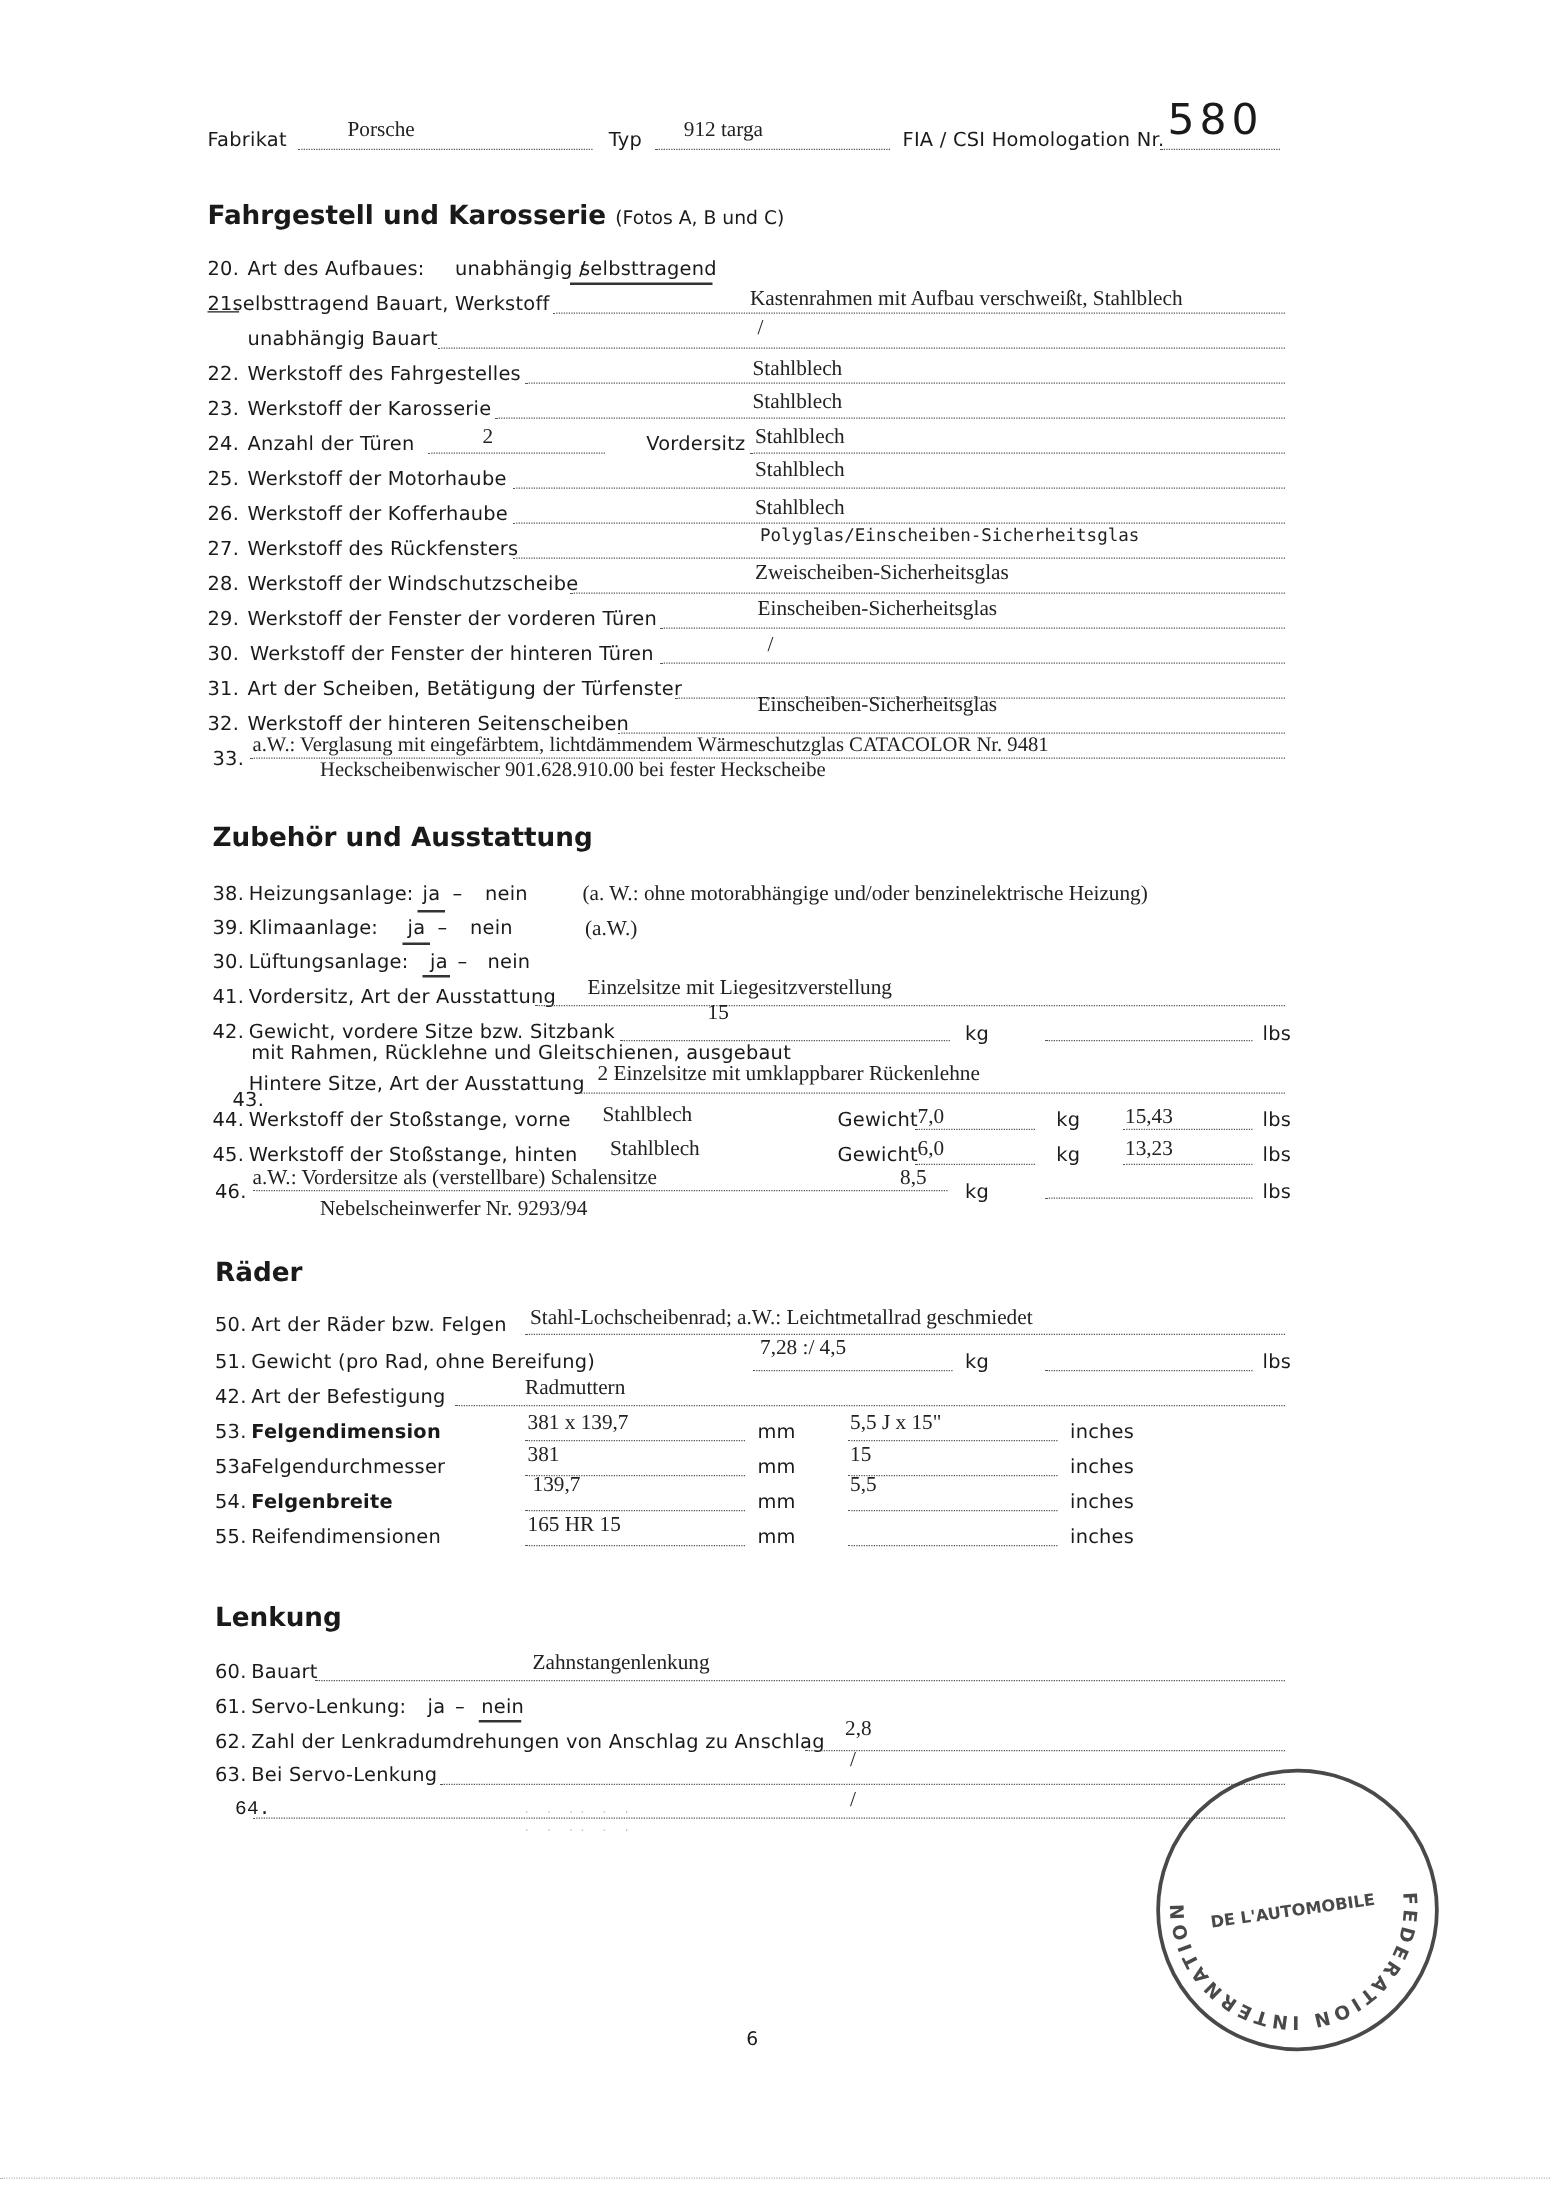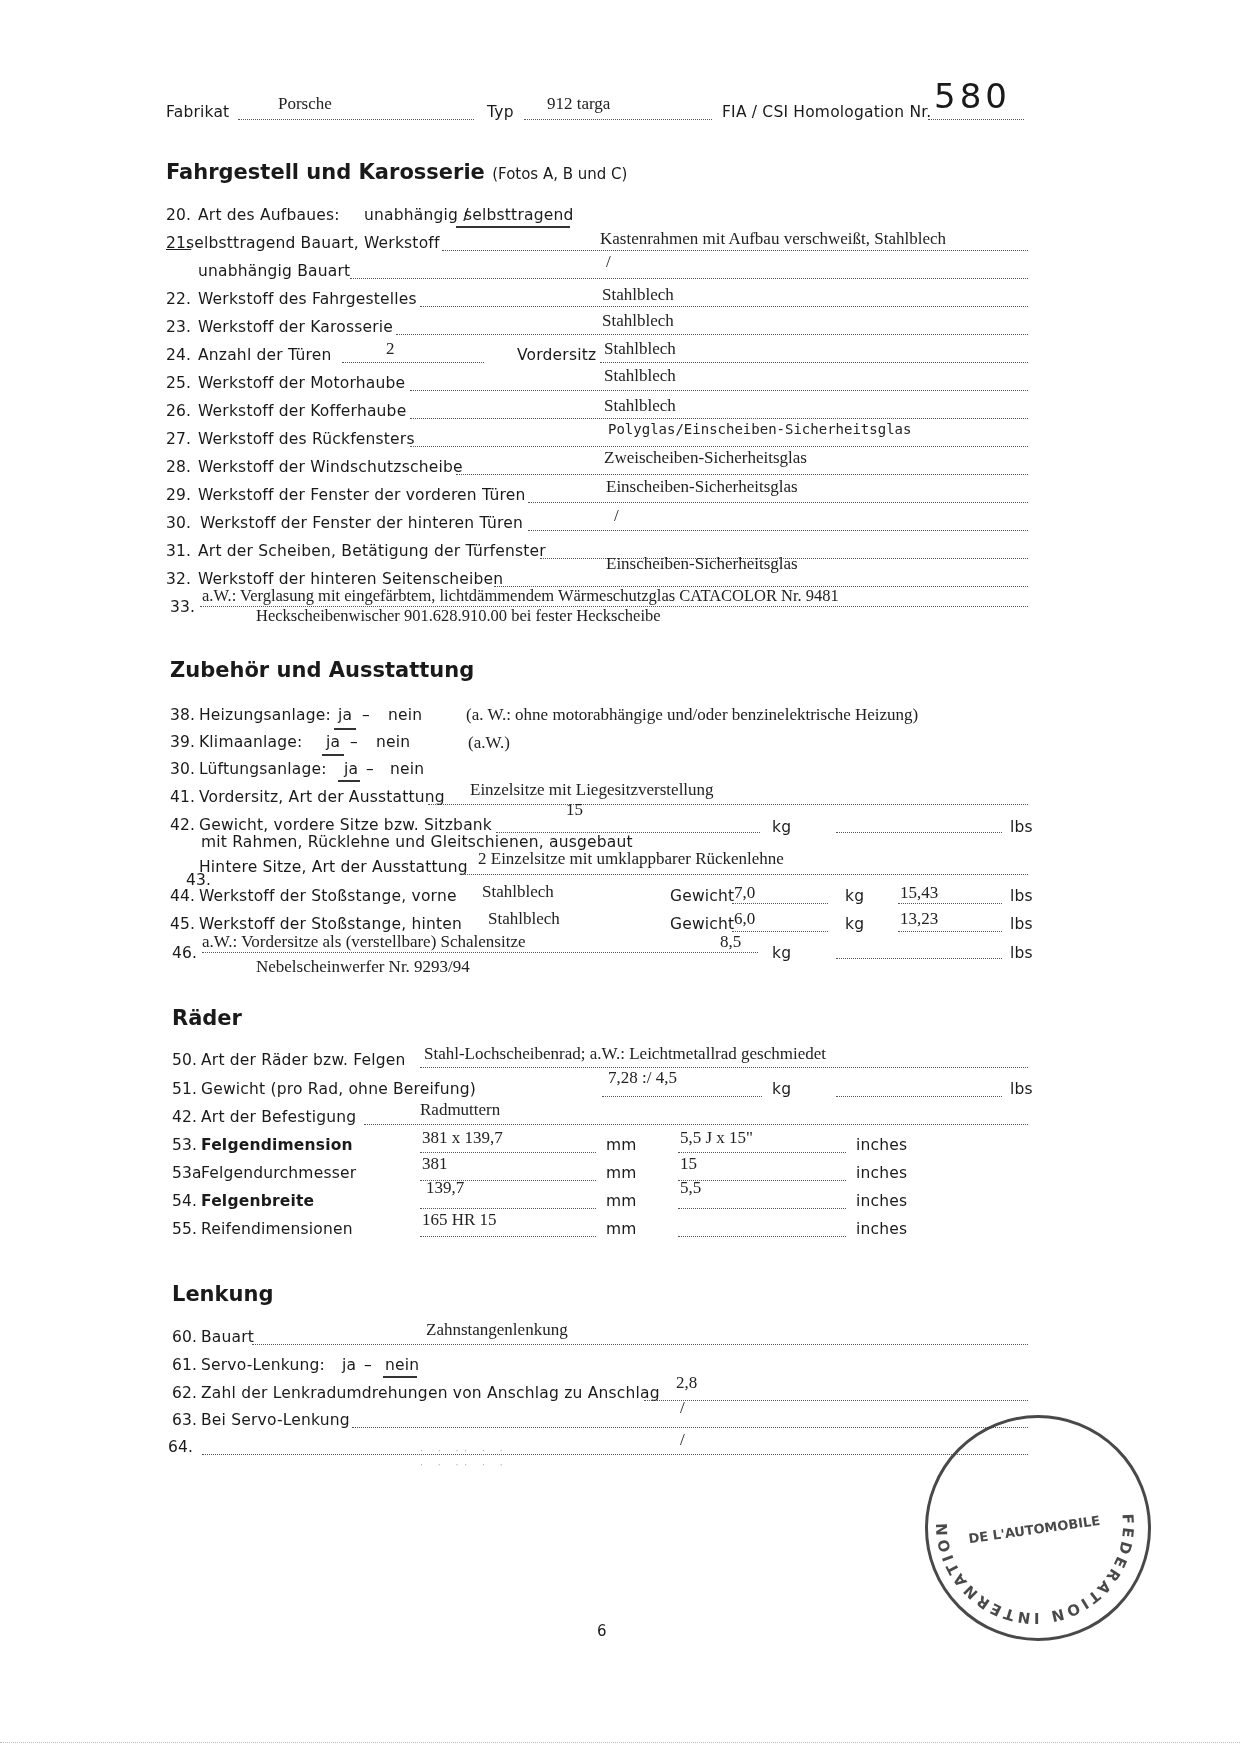--- a/index.html
+++ b/index.html
@@ -343,21 +343,21 @@
   </div>
 
   <div>
     <span class="abs lbl" style="left:172px;top:1411px;">63.</span>
     <span class="abs lbl" style="left:201px;top:1411px;">Bei Servo-Lenkung</span>
     <div class="dots" style="left:352px;top:1427px;width:676px;"></div>
     <span class="abs typed" style="left:680px;top:1398px;">/</span>
   </div>
 
   <div>
-    <span class="abs lbl" style="left:168px;top:1438px;">64.</span>
+    <span class="abs lbl" style="left:188px;top:1438px;font-family:Liberation Mono, monospace;">64.</span>
     <div class="dots" style="left:202px;top:1454px;width:826px;"></div>
     <span class="abs typed" style="left:680px;top:1430px;">/</span>
   </div>
   <div class="speck" style="left:420px;top:1446px;">· ·  ·· ·  ·</div>
   <div class="speck" style="left:420px;top:1460px;">· · ··  · ·</div>
 </div>
 
 <div class="stamp">
   <svg width="220" height="220" style="position:absolute;left:-3px;top:-3px;">
     <defs>

